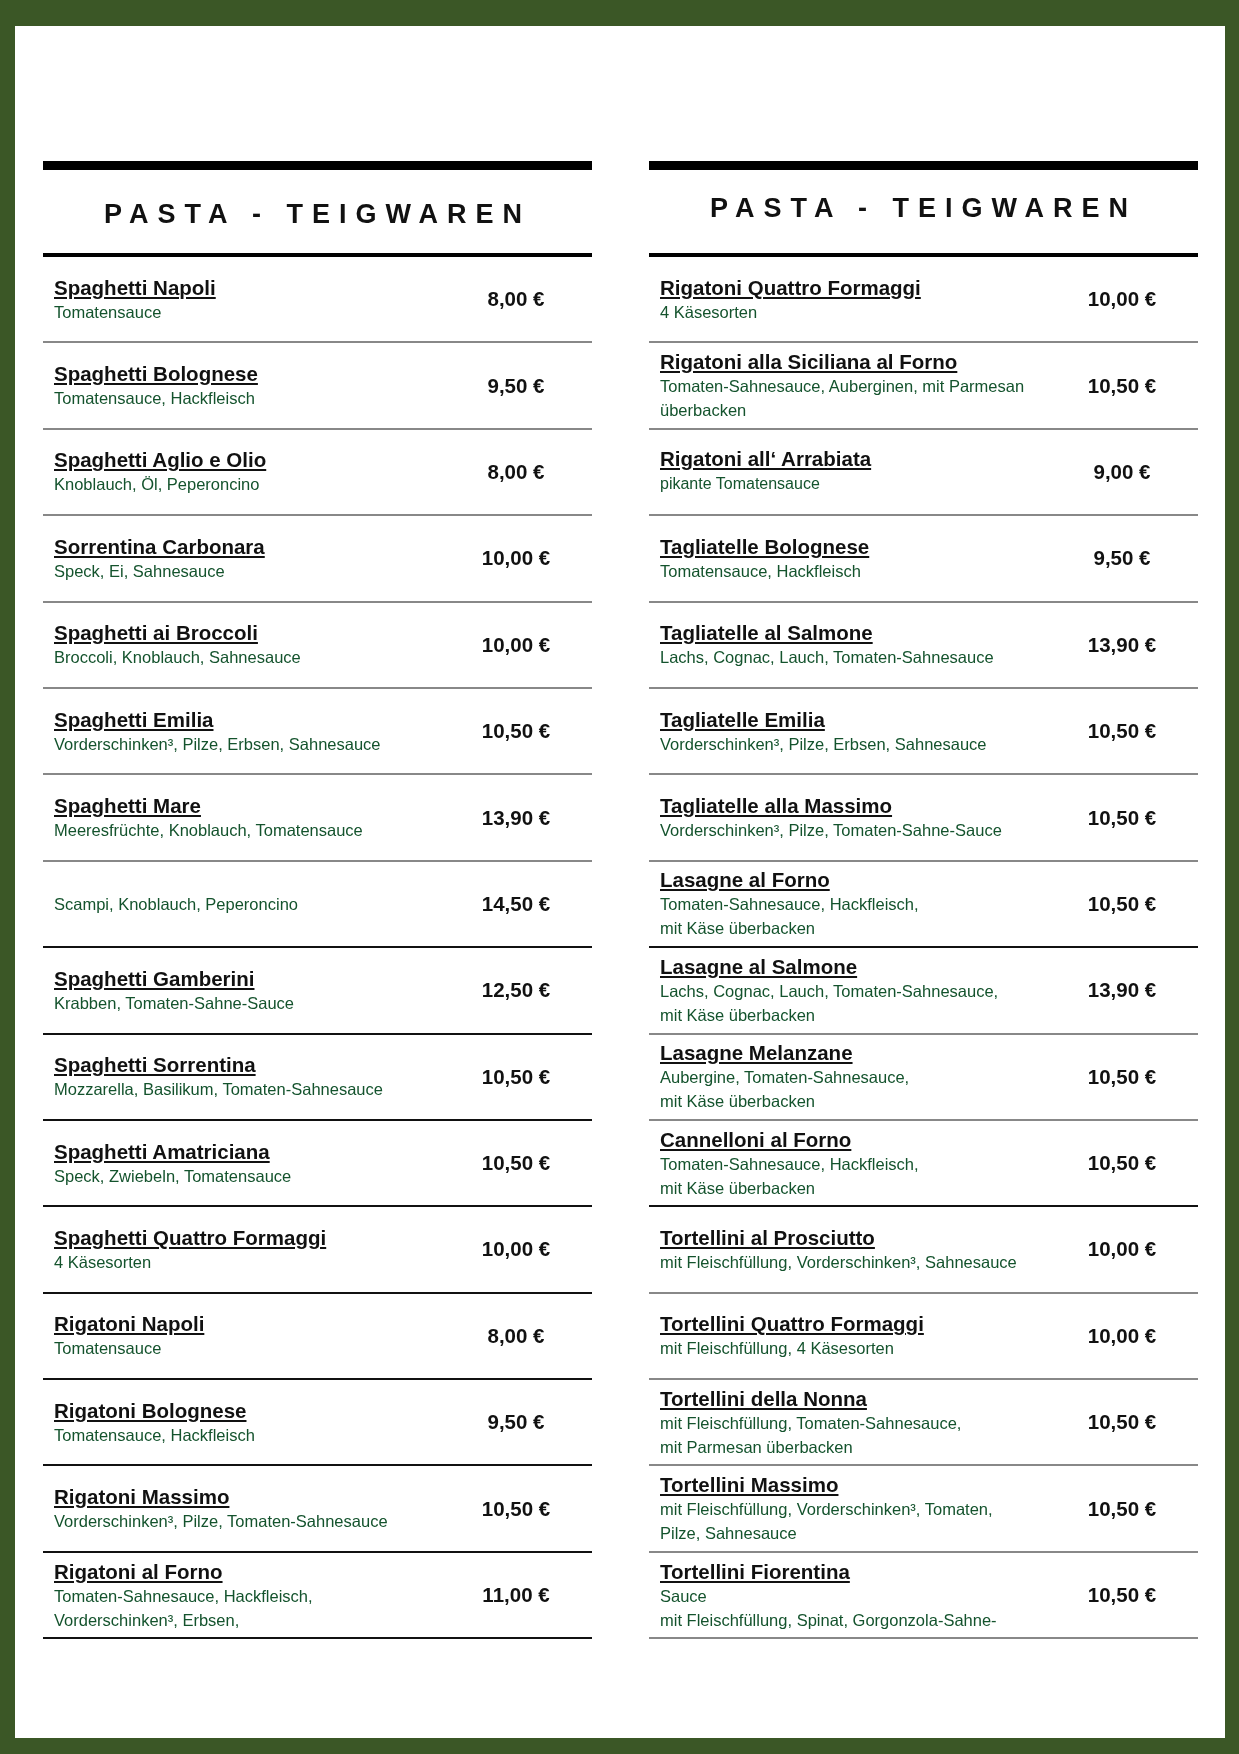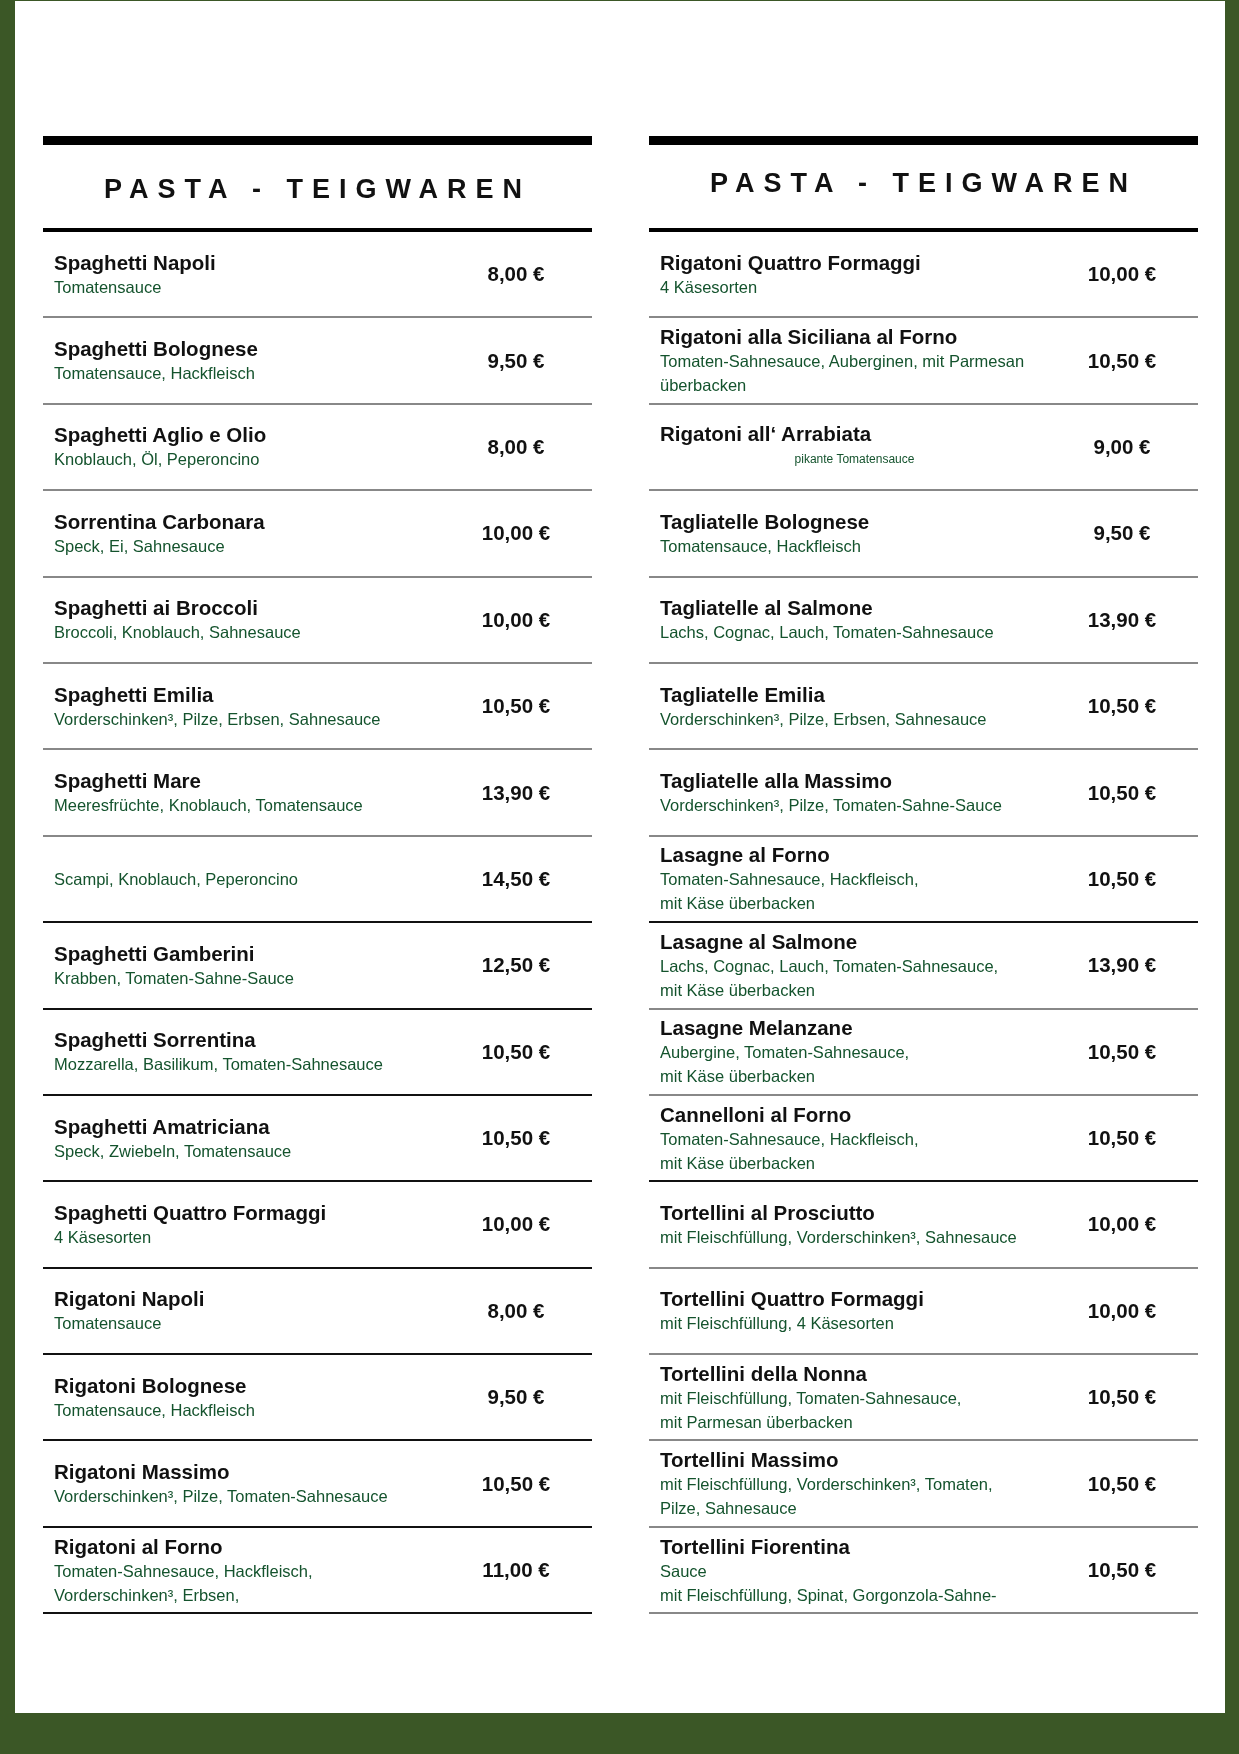--- a/index.html
+++ b/index.html
@@ -6,21 +6,21 @@
   body {
     width: 1239px; height: 1754px;
     background: #3b5726;
     position: relative;
     overflow: hidden;
     font-family: "Liberation Sans", sans-serif;
     color: #111;
   }
   .page {
     position: absolute;
-    left: 15px; top: 1px;
+    left: 15px; top: 26px;
     width: 1210px; height: 1712px;
     background: #ffffff;
   }
   .column {
     position: absolute;
     width: 549px;
   }
   .col-left { left: 28px; top: 135px; }
   .col-right { left: 634px; top: 135px; }
   .top-rule {
@@ -49,27 +49,28 @@
   .item .text {
     flex: 1;
     padding-left: 11px;
     padding-right: 8px;
   }
   .item .name {
     font-weight: bold;
     font-size: 20.5px;
     line-height: 25px;
     color: #111;
+    text-decoration: underline;
   }
   .item .desc {
     font-size: 16.5px;
     line-height: 24px;
     color: #14532d;
   }
-  .item .desc.large { font-size: 12px; line-height: 26px; text-align: center; }
+  .item .desc.large { font-size: 16px; line-height: 26px; }
   .item .price {
     width: 130px;
     text-align: center;
     padding-right: 11px;
     font-weight: bold;
     font-size: 20.5px;
     color: #111;
     white-space: nowrap;
   }
 </style>

